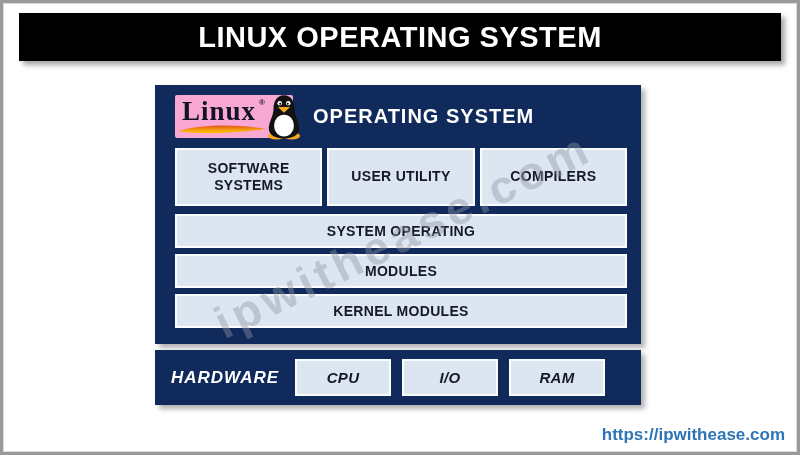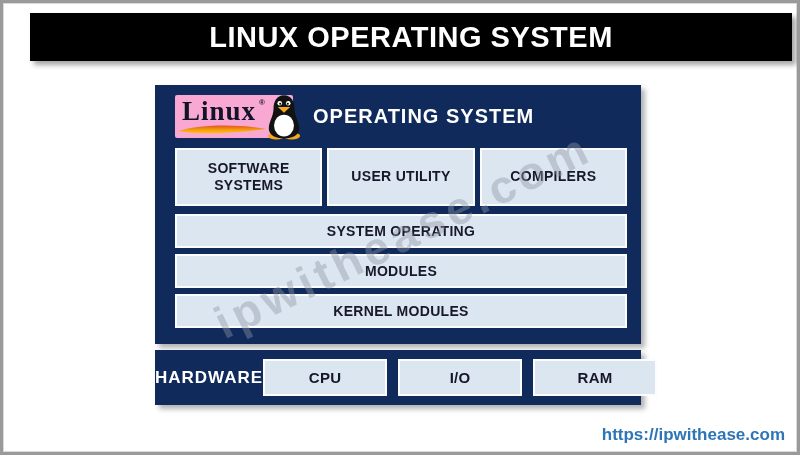--- a/index.html
+++ b/index.html
@@ -16,21 +16,20 @@
 
   
   .title-bar {
     position: absolute; left: 16px; top: 10px;
     width: 762px; height: 48px;
     background: #000000;
     color: #ffffff;
     display: flex; align-items: center; justify-content: center;
     font-size: 29px; font-weight: bold; letter-spacing: 0.5px;
     box-shadow: 4px 4px 5px rgba(0,0,0,0.35);
-    margin-left: 11px;
   }
 
   
   .os-panel {
     position: absolute; left: 152px; top: 82px;
     width: 486px; height: 259px;
     background: #102a5c;
     box-shadow: 4px 4px 5px rgba(0,0,0,0.30);
   }
 
@@ -80,28 +79,28 @@
   .layer-1 { top: 129px; }
   .layer-2 { top: 169px; }
   .layer-3 { top: 209px; }
 
   
   .hw-panel {
     position: absolute; left: 152px; top: 347px;
     width: 486px; height: 55px;
     background: #102a5c;
     box-shadow: 4px 4px 5px rgba(0,0,0,0.30);
-    display: flex; align-items: center;
+    display: flex; align-items: center; font-style: italic;
   }
   .hw-label {
     width: 140px; text-align: center;
     color: #ffffff; font-weight: bold; font-size: 17px; letter-spacing: 1px;
   }
   .hw-cells { display: flex; gap: 11px; }
-  .hw-cells .cell { width: 124px; height: 37px; font-size: 15px; }
+  .hw-cells .cell { width: 96px; height: 37px; font-size: 15px; }
 
   
   .watermark {
     position: absolute; left: 170px; top: 205px;
     width: 460px; text-align: center;
     transform: rotate(-26deg);
     font-size: 46px; font-weight: bold; letter-spacing: 5px;
     color: rgba(140, 150, 162, 0.42);
     z-index: 6; pointer-events: none;
     font-family: "Liberation Sans", sans-serif;

